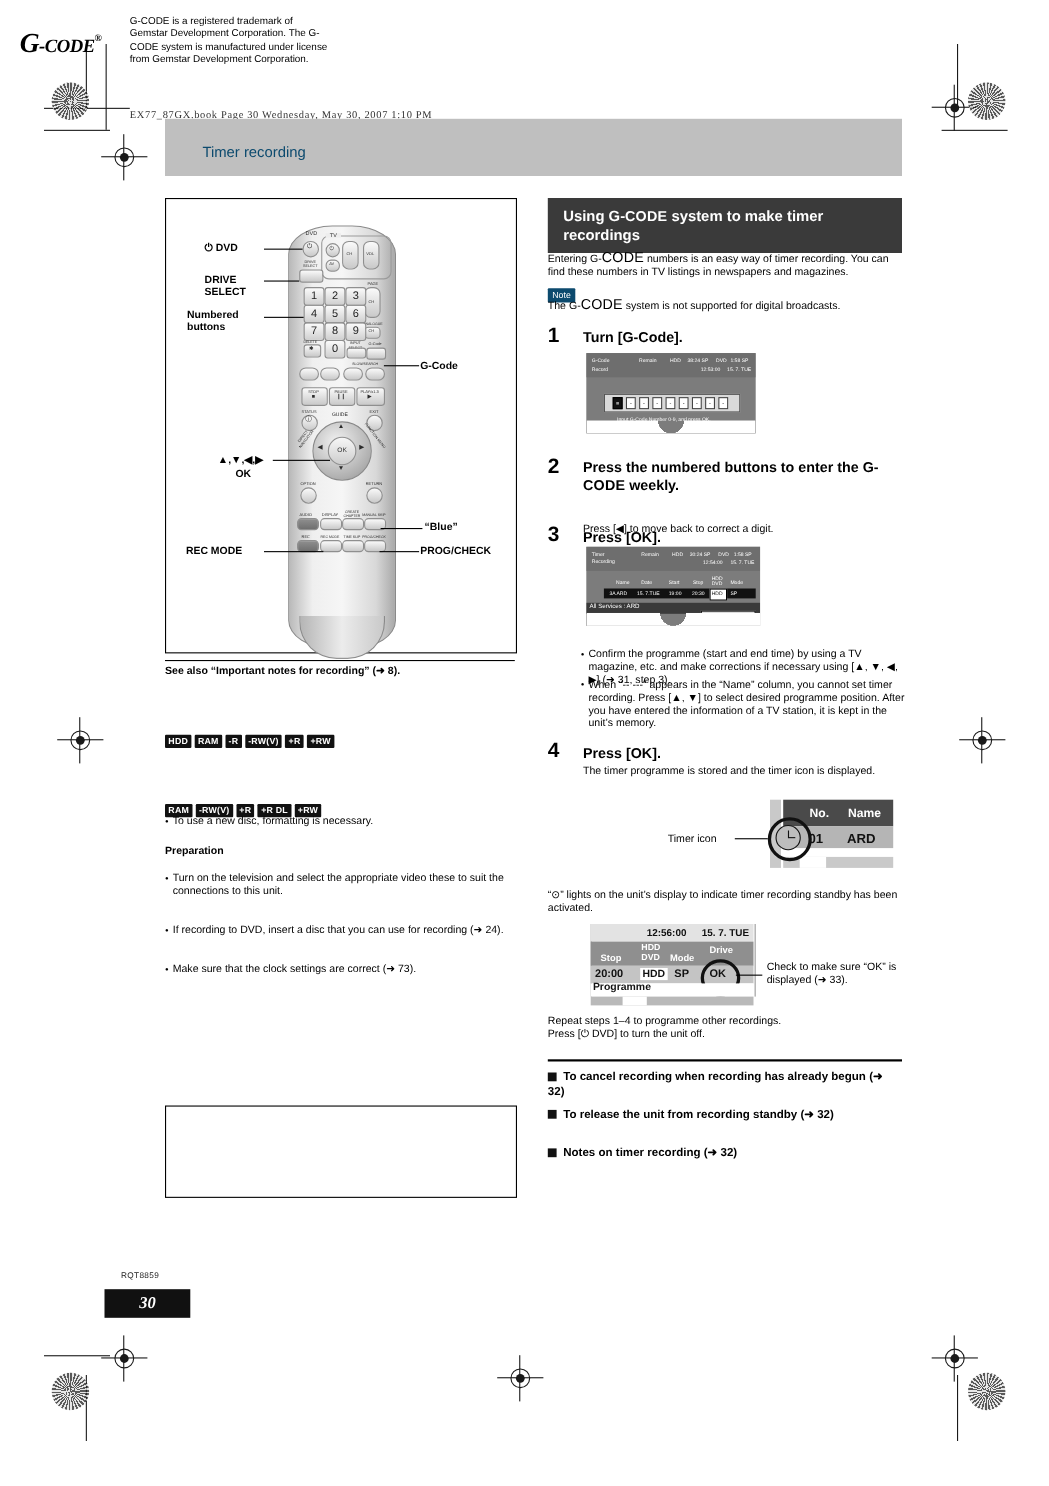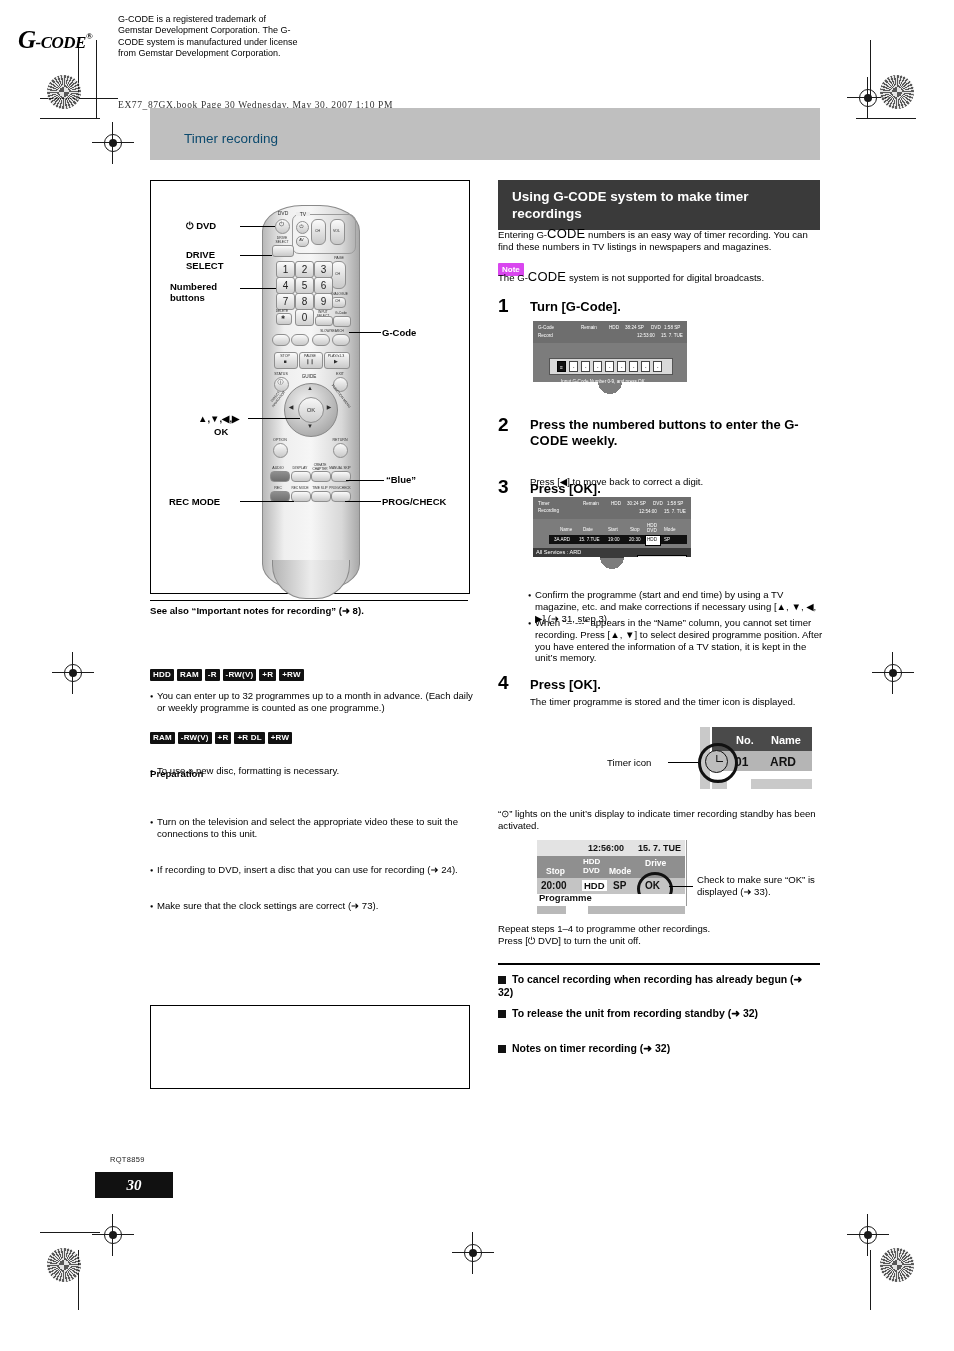--- a/index.html
+++ b/index.html
@@ -102,21 +102,21 @@
          display:flex;align-items:center;justify-content:center;font-family:"Liberation Serif",serif;}
 
   
   .sec-head{
     position:absolute;left:498px;top:180px;width:322px;min-height:44px;
     background:#3a3a3a;color:#fff;font-size:13.5px;font-weight:bold;line-height:17px;
     padding:8px 10px 8px 14px;box-sizing:border-box;
   }
   .sc{font-size:13px;letter-spacing:.2px;}
   .rtxt2{position:absolute;font-size:9.6px;line-height:11.8px;color:#000;}
-  .notebadge{display:inline-block;background:#d946ef;color:#fff;font-size:8px;font-weight:bold;
+  .notebadge{display:inline-block;background:#0c4a6e;color:#fff;font-size:8px;font-weight:normal;
              padding:2px 4px;border-radius:1px;}
   .stepnum{position:absolute;font-size:19px;font-weight:bold;font-family:"Liberation Sans",sans-serif;}
   .steptitle{position:absolute;font-size:13px;font-weight:bold;line-height:16px;}
 
   
   .osd{position:absolute;background:#7c7c7c;overflow:hidden;font-family:"Liberation Sans",sans-serif;}
   .osd-top{position:absolute;left:0;top:0;right:0;height:22px;background:#6e6e6e;color:#fff;}
   .osd-l{position:absolute;font-size:4.6px;color:#fff;white-space:nowrap;}
   .osd-field{position:absolute;background:#d9d9d9;border:1px solid #555;}
   .osd-wave{position:absolute;left:0;bottom:0;width:100%;height:12px;background:#fff;
@@ -320,21 +320,20 @@
 
   <div class="lbl" style="left:382px;top:496px;">PROG/CHECK</div>
   <div class="leader" style="left:345px;top:501px;width:36px;"></div>
 
   <div class="hr-left" style="top:600px;"></div>
   <div class="ltxt" style="left:150px;top:605px;width:320px;font-weight:bold;">See also “Important notes for recording” (➜ 8).</div>
 
   <div style="position:absolute;left:150px;top:665px;">
     <span class="badge">HDD</span><span class="badge">RAM</span><span class="badge">-R</span><span class="badge">-RW(V)</span><span class="badge">+R</span><span class="badge">+RW</span>
   </div>
-  <div class="ltxt bullet" style="left:150px;top:690px;width:320px;">You can enter up to 32 programmes up to a month in advance. (Each daily or weekly programme is counted as one programme.)</div>
 
   <div style="position:absolute;left:150px;top:728px;">
     <span class="badge">RAM</span><span class="badge">-RW(V)</span><span class="badge">+R</span><span class="badge">+R DL</span><span class="badge">+RW</span>
   </div>
   <div class="ltxt bullet" style="left:150px;top:741px;width:320px;">To use a new disc, formatting is necessary.</div>
 
   <div class="ltxt" style="left:150px;top:768px;font-weight:bold;">Preparation</div>
   <div class="ltxt bullet" style="left:150px;top:781px;width:320px;">Turn on the television and select the appropriate video these to suit the connections to this unit.</div>
   <div class="ltxt bullet" style="left:150px;top:805px;width:320px;">If recording to DVD, insert a disc that you can use for recording (➜ 24).</div>
   <div class="ltxt bullet" style="left:150px;top:829px;width:320px;">Make sure that the clock settings are correct (➜ 73).</div>

